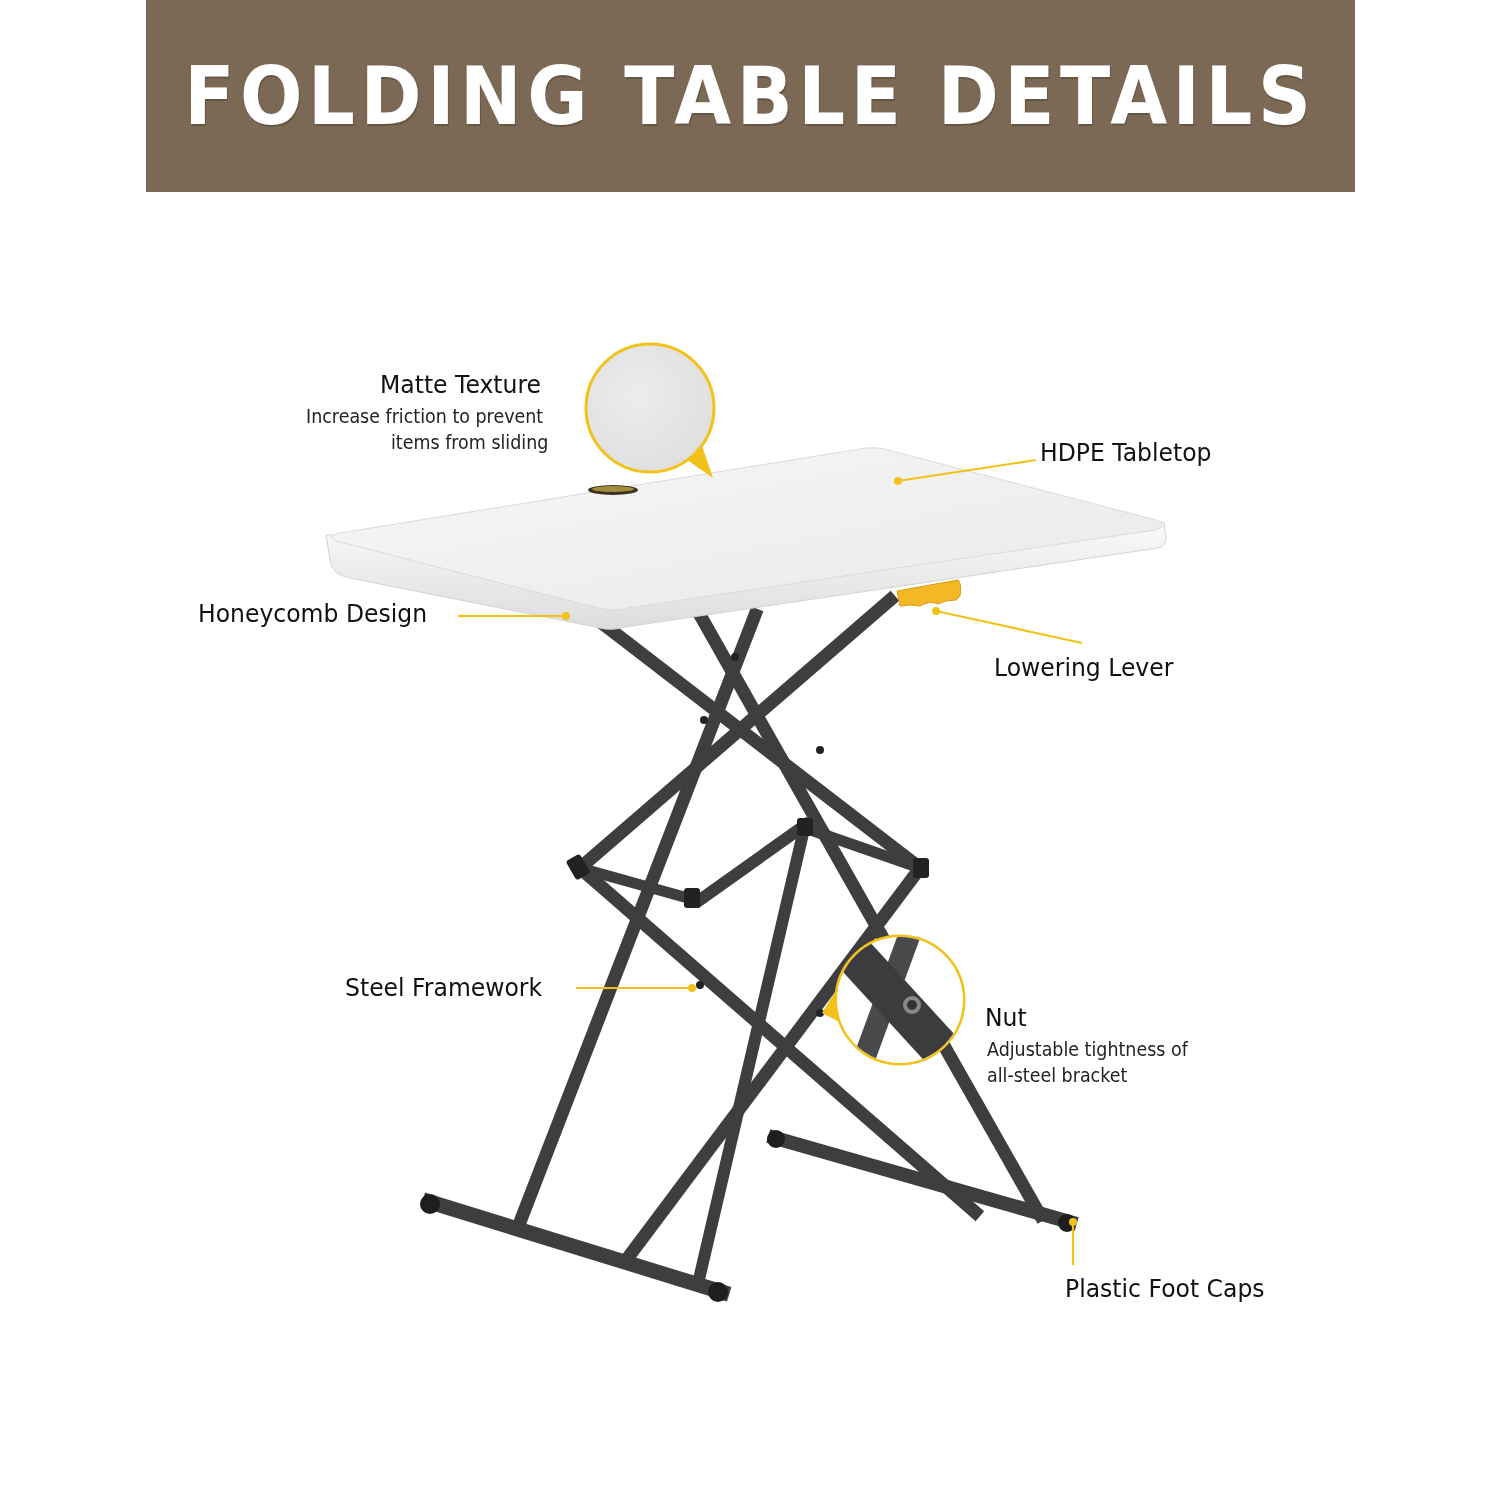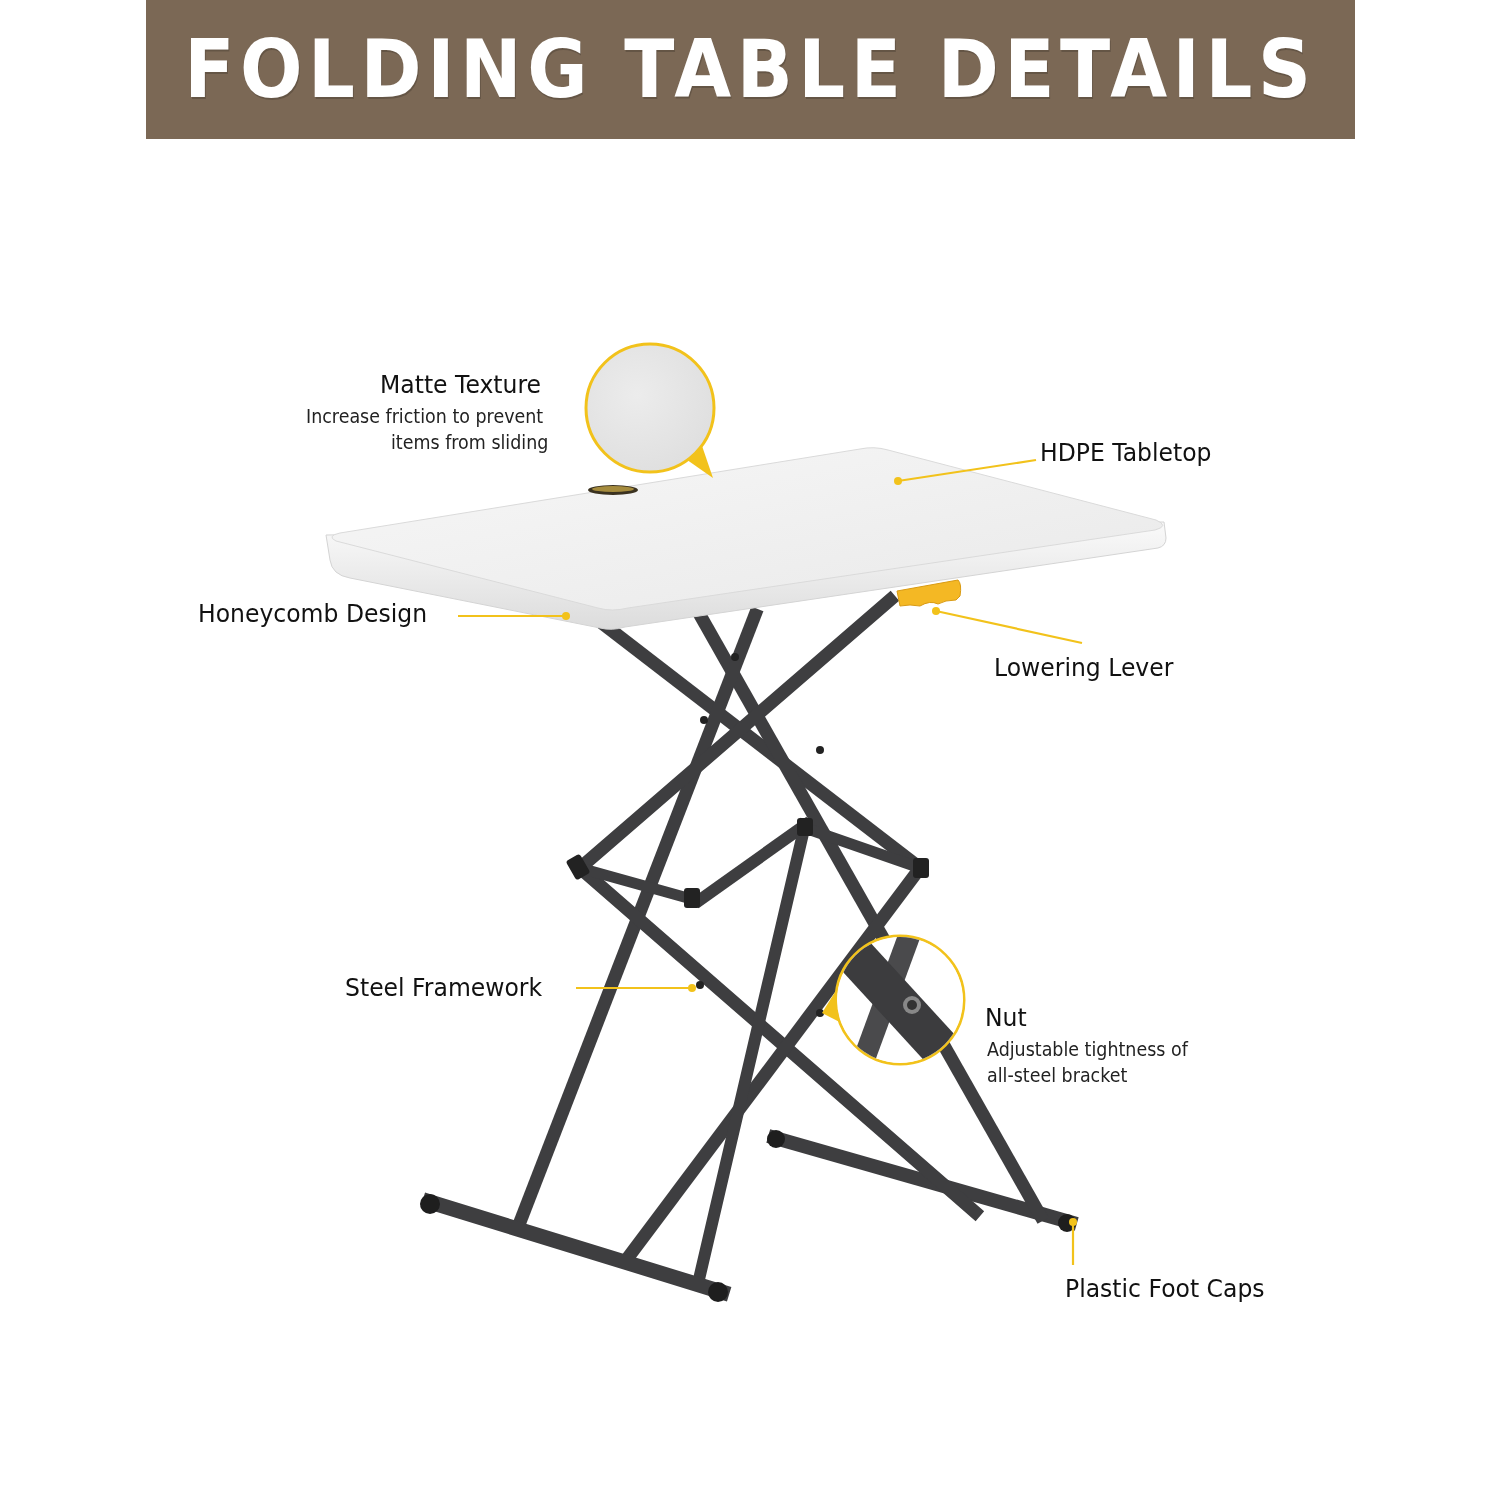--- a/index.html
+++ b/index.html
@@ -1,18 +1,18 @@
 <!DOCTYPE html>
 <html><head>
   <meta charset="utf-8">
   <style>
     html, body { margin: 0; padding: 0; background: #ffffff; }
     body { width: 1500px; height: 1500px; position: relative; overflow: hidden; font-family: "DejaVu Sans", sans-serif; }
     .banner {
-      position: absolute; left: 146px; top: 0; width: 1209px; height: 139px;
+      position: absolute; left: 146px; top: 0; width: 1209px; height: 192px;
       background: #7b6855; display: flex; align-items: center; justify-content: center;
     }
     .banner-title {
       color: #ffffff; font-family: "DejaVu Sans", sans-serif; font-weight: bold;
       font-size: 80px; letter-spacing: 6px; transform: scaleX(0.92);
       text-shadow: 1px 2px 0 rgba(0,0,0,0.18); white-space: nowrap;
     }
     .scene { position: absolute; left: 0; top: 0; width: 1500px; height: 1500px; }
     .label {
       position: absolute; color: #111111; font-family: "DejaVu Sans", sans-serif;

